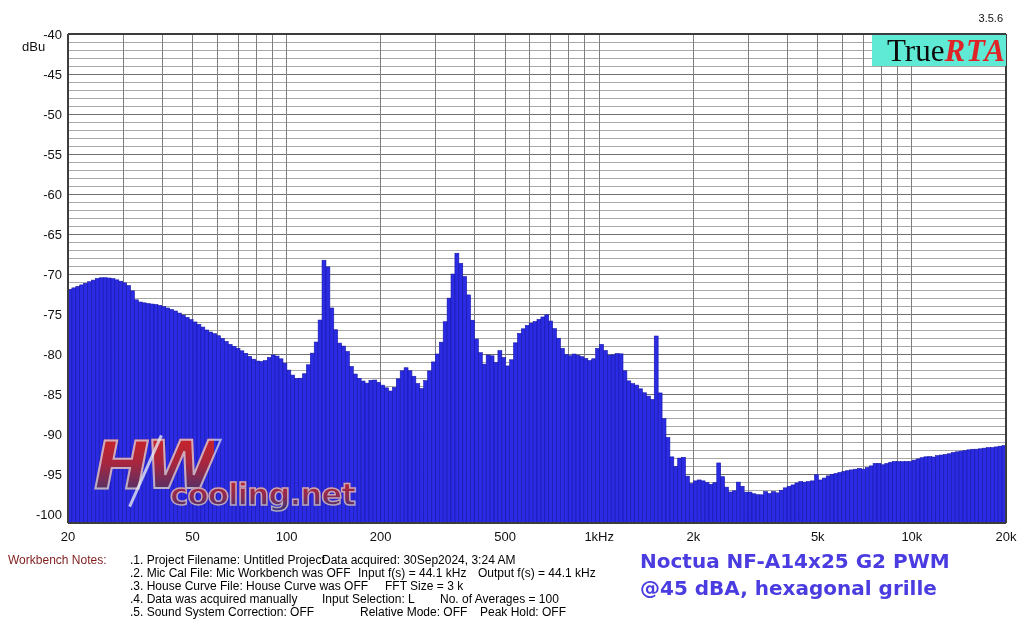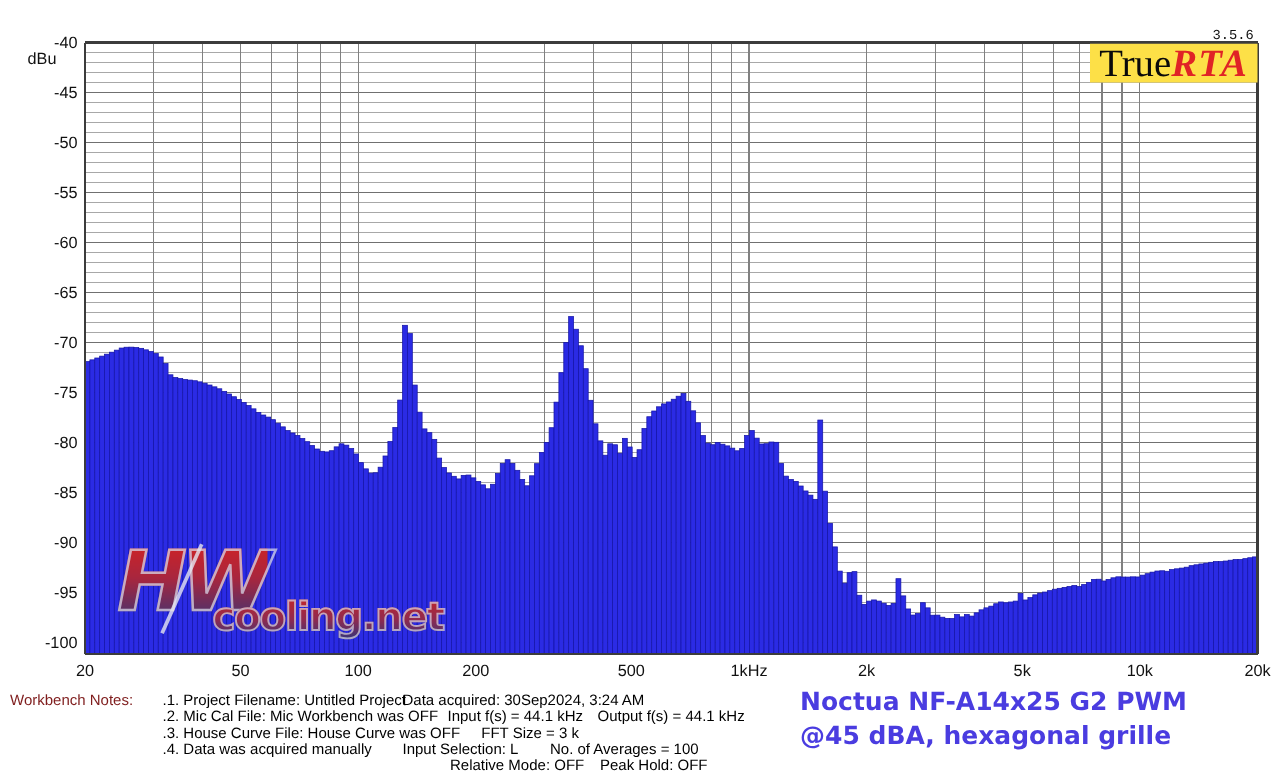--- a/index.html
+++ b/index.html
@@ -1,22 +1,22 @@
 <!DOCTYPE html>
 <html><head>
 <meta charset="utf-8">
 <style>
   html,body{margin:0;padding:0;background:#fff;}
   .page{position:relative;width:1024px;height:624px;background:#fff;overflow:hidden;
         font-family:"Liberation Sans",sans-serif;}
   svg{position:absolute;left:0;top:0;}
   .version{position:absolute;top:12px;left:0;width:1003px;text-align:right;
-           font-family:Liberation Mono, monospace;font-size:11px;color:#111;margin-top:11px;}
-  .logo{position:absolute;left:872px;top:35px;width:134px;height:31px;background:#fde047;
-        display:flex;align-items:center;justify-content:center;
+           font-family:Liberation Sans, sans-serif;font-size:11px;color:#111;}
+  .logo{position:absolute;left:872px;top:35px;width:134px;height:31px;background:#5eead4;
+        display:flex;align-items:center;justify-content:flex-end;
         font-family:"Liberation Serif",serif;font-size:31px;line-height:31px;}
   .logo .true{color:#0a0a0a;letter-spacing:0px;}
   .logo .rta{color:#e02326;font-weight:bold;font-style:italic;letter-spacing:1px;}
   .watermark{position:absolute;left:68px;top:434px;width:235px;height:85px;pointer-events:none;margin-left:20px;}
   .wm-hw{position:absolute;left:6px;top:-4px;
          font-family:"DejaVu Sans",sans-serif;font-weight:bold;font-style:italic;
          font-size:66px;line-height:72px;letter-spacing:-4px;
          background:linear-gradient(180deg,#d42222 0%,#a8263e 45%,#323579 100%);
          -webkit-background-clip:text;background-clip:text;color:transparent;
          -webkit-text-stroke:2px rgba(216,216,232,0.75);}
@@ -428,20 +428,21 @@
   <span class="note-chunk" style="left:358px;top:566px">Input f(s) = 44.1 kHz</span>
   <span class="note-chunk" style="left:478px;top:566px">Output f(s) = 44.1 kHz</span>
 
   <span class="note-chunk" style="left:130px;top:579px">.3. House Curve File: House Curve was OFF</span>
   <span class="note-chunk" style="left:385px;top:579px">FFT Size = 3 k</span>
 
   <span class="note-chunk" style="left:130px;top:592px">.4. Data was acquired manually</span>
   <span class="note-chunk" style="left:322px;top:592px">Input Selection: L</span>
   <span class="note-chunk" style="left:440px;top:592px">No. of Averages = 100</span>
 
+  <span class="note-chunk" style="left:130px;top:605px">.5. Sound System Correction: OFF</span>
   <span class="note-chunk" style="left:360px;top:605px">Relative Mode:  OFF</span>
   <span class="note-chunk" style="left:480px;top:605px">Peak Hold:  OFF</span>
 
   <div class="caption">
     <div>Noctua NF-A14x25 G2 PWM</div>
     <div>@45 dBA, hexagonal grille</div>
   </div>
 
 </div>
 

